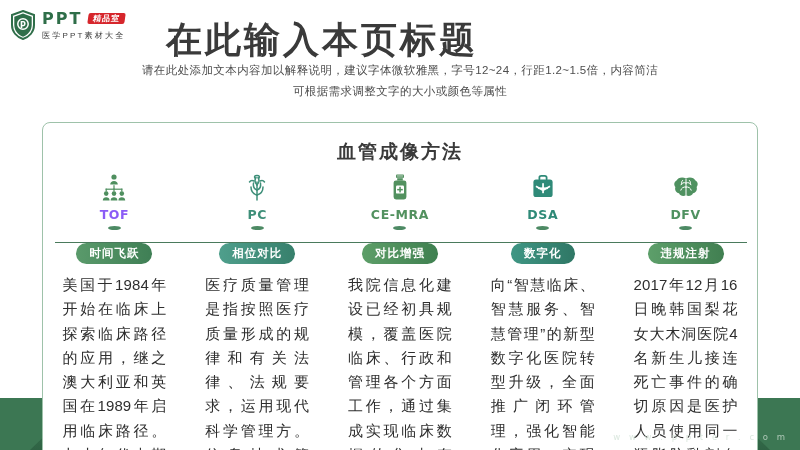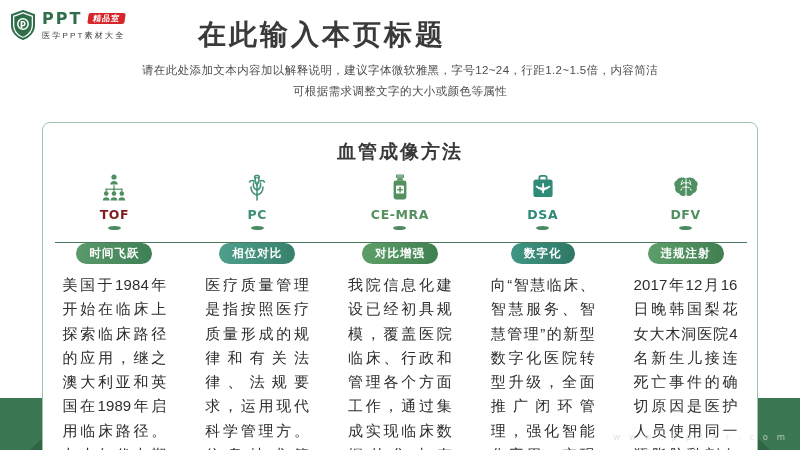--- a/index.html
+++ b/index.html
@@ -57,21 +57,21 @@
     background:#d6262c;color:#fff;font-size:8px;padding:1.5px 5px;border-radius:2px;
     letter-spacing:1px;transform:skewX(-8deg);font-weight:bold;
   }
   .logo-sub{
     font-size:8px;color:#3b3b3b;letter-spacing:2.2px;margin-top:5px;
   }
 
   
   .page-title{
     position:absolute;left:0;top:16px;width:644px;text-align:center;
-    font-size:28px;font-weight:bold;color:#3a3a3a;letter-spacing:3px;
+    font-size:36px;font-weight:bold;color:#3a3a3a;letter-spacing:3px;
   }
   .page-sub{
     position:absolute;left:100px;top:60px;width:600px;text-align:center;
     font-size:11.5px;color:#4d4d4d;line-height:1.85;letter-spacing:.4px;
   }
 
   
   .card{
     position:absolute;left:42px;top:122px;width:716px;height:368px;
     background:#ffffff;border:1px solid #9ec2aa;border-radius:8px;
@@ -110,21 +110,21 @@
   .col-badge{
     margin-top:13px;padding:3px 13px;border-radius:11px;color:#ffffff;
     font-size:11.5px;font-weight:bold;letter-spacing:1px;white-space:nowrap;
   }
   .col-body{
     margin-top:9px;width:104px;font-size:15px;line-height:1.62;color:#2e2e2e;
     text-align:justify;letter-spacing:.1px;
   }
 
   
-  .c0 .col-code{color:#7f1d1d;}
+  .c0 .col-code{color:#8b5cf6;}
   .c1 .col-code{color:#3e8f79;}
   .c2 .col-code{color:#52915f;}
   .c3 .col-code{color:#2f8a78;}
   .c4 .col-code{color:#4f9160;}
   .c0 .col-badge{background:linear-gradient(90deg,#5a9a6b,#3f7f55);}
   .c1 .col-badge{background:linear-gradient(90deg,#4f9f8c,#37806c);}
   .c2 .col-badge{background:linear-gradient(90deg,#5d9e68,#3f8050);}
   .c3 .col-badge{background:linear-gradient(90deg,#3f9684,#2f7765);}
   .c4 .col-badge{background:linear-gradient(90deg,#5d9f6a,#417f51);}
 

